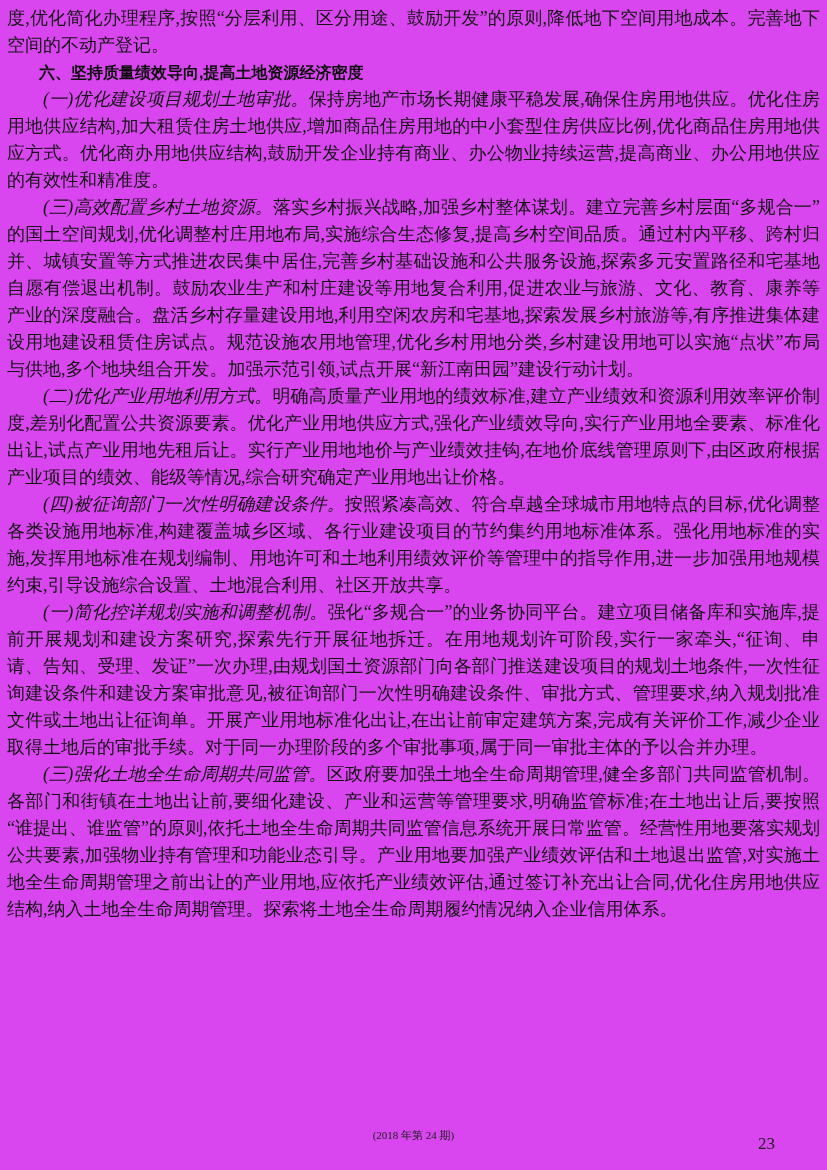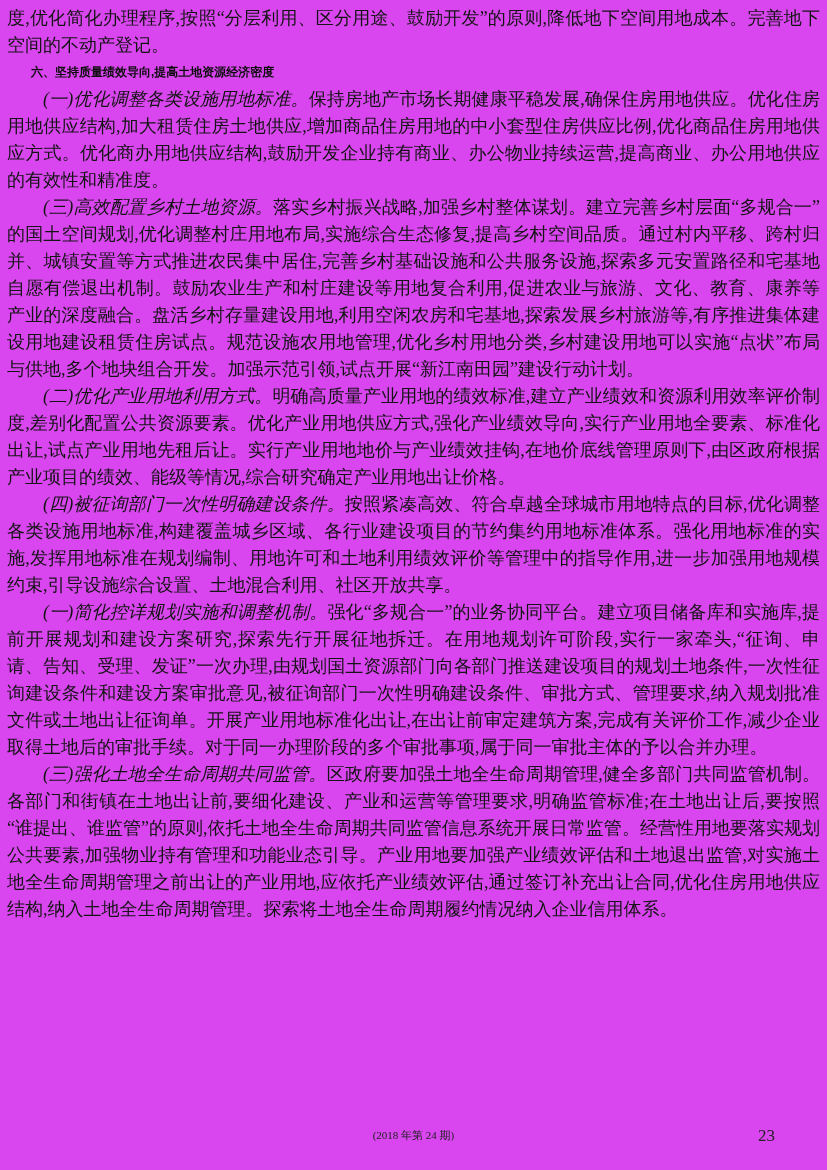--- a/index.html
+++ b/index.html
@@ -19,21 +19,21 @@
   .page p {
     margin: 0;
     text-indent: 2em;
     text-align: justify;
     text-justify: inter-ideograph;
   }
   .page p.continuation { text-indent: 0; }
   .page h2 {
     margin: 0;
     font-family: "Liberation Sans", "DejaVu Sans", sans-serif;
-    font-size: 12px;
+    font-size: 16px;
     font-weight: bold;
     line-height: 27px;
     text-indent: 2em;
     color: #0d0d0d;
   }
   .kai-lead { font-style: italic; }
   .footer {
     position: absolute;
     top: 1122px;
     left: 0;
@@ -43,36 +43,36 @@
   }
   .footer .issue {
     display: block;
     text-align: center;
     font-size: 11px;
     color: #222;
   }
   .footer .pagenum {
     position: absolute;
     right: 52px;
-    top: 0;
+    top: 8px;
     font-size: 17px;
     color: #222;
     text-align: center;
   }
 </style>
 </head>
 <body>
 
 <div class="page">
 
   <p class="continuation">度,优化简化办理程序,按照“分层利用、区分用途、鼓励开发”的原则,降低地下空间用地成本。完善地下空间的不动产登记。</p>
 
   <h2>六、坚持质量绩效导向,提高土地资源经济密度</h2>
 
-  <p><span class="kai-lead">(一)优化调整各类设施用地标准。</span><span>保持房地产市场长期健康平稳发展,确保住房用地供应。优化住房用地供应结构,加大租赁住房土地供应,增加商品住房用地的中小套型住房供应比例,优化商品住房用地供应方式。优化商办用地供应结构,鼓励开发企业持有商业、办公物业持续运营,提高商业、办公用地供应的有效性和精准度。</span></p>
+  <p><span class="kai-lead">(一)优化建设项目规划土地审批。</span><span>保持房地产市场长期健康平稳发展,确保住房用地供应。优化住房用地供应结构,加大租赁住房土地供应,增加商品住房用地的中小套型住房供应比例,优化商品住房用地供应方式。优化商办用地供应结构,鼓励开发企业持有商业、办公物业持续运营,提高商业、办公用地供应的有效性和精准度。</span></p>
 
   <p><span class="kai-lead">(三)高效配置乡村土地资源。</span><span>落实乡村振兴战略,加强乡村整体谋划。建立完善乡村层面“多规合一”的国土空间规划,优化调整村庄用地布局,实施综合生态修复,提高乡村空间品质。通过村内平移、跨村归并、城镇安置等方式推进农民集中居住,完善乡村基础设施和公共服务设施,探索多元安置路径和宅基地自愿有偿退出机制。鼓励农业生产和村庄建设等用地复合利用,促进农业与旅游、文化、教育、康养等产业的深度融合。盘活乡村存量建设用地,利用空闲农房和宅基地,探索发展乡村旅游等,有序推进集体建设用地建设租赁住房试点。规范设施农用地管理,优化乡村用地分类,乡村建设用地可以实施“点状”布局与供地,多个地块组合开发。加强示范引领,试点开展“新江南田园”建设行动计划。</span></p>
 
   <p><span class="kai-lead">(二)优化产业用地利用方式。</span><span>明确高质量产业用地的绩效标准,建立产业绩效和资源利用效率评价制度,差别化配置公共资源要素。优化产业用地供应方式,强化产业绩效导向,实行产业用地全要素、标准化出让,试点产业用地先租后让。实行产业用地地价与产业绩效挂钩,在地价底线管理原则下,由区政府根据产业项目的绩效、能级等情况,综合研究确定产业用地出让价格。</span></p>
 
   <p><span class="kai-lead">(四)被征询部门一次性明确建设条件。</span><span>按照紧凑高效、符合卓越全球城市用地特点的目标,优化调整各类设施用地标准,构建覆盖城乡区域、各行业建设项目的节约集约用地标准体系。强化用地标准的实施,发挥用地标准在规划编制、用地许可和土地利用绩效评价等管理中的指导作用,进一步加强用地规模约束,引导设施综合设置、土地混合利用、社区开放共享。</span></p>
 
 
   <p><span class="kai-lead">(一)简化控详规划实施和调整机制。</span><span>强化“多规合一”的业务协同平台。建立项目储备库和实施库,提前开展规划和建设方案研究,探索先行开展征地拆迁。在用地规划许可阶段,实行一家牵头,“征询、申请、告知、受理、发证”一次办理,由规划国土资源部门向各部门推送建设项目的规划土地条件,一次性征询建设条件和建设方案审批意见,被征询部门一次性明确建设条件、审批方式、管理要求,纳入规划批准文件或土地出让征询单。开展产业用地标准化出让,在出让前审定建筑方案,完成有关评价工作,减少企业取得土地后的审批手续。对于同一办理阶段的多个审批事项,属于同一审批主体的予以合并办理。</span></p>
 

